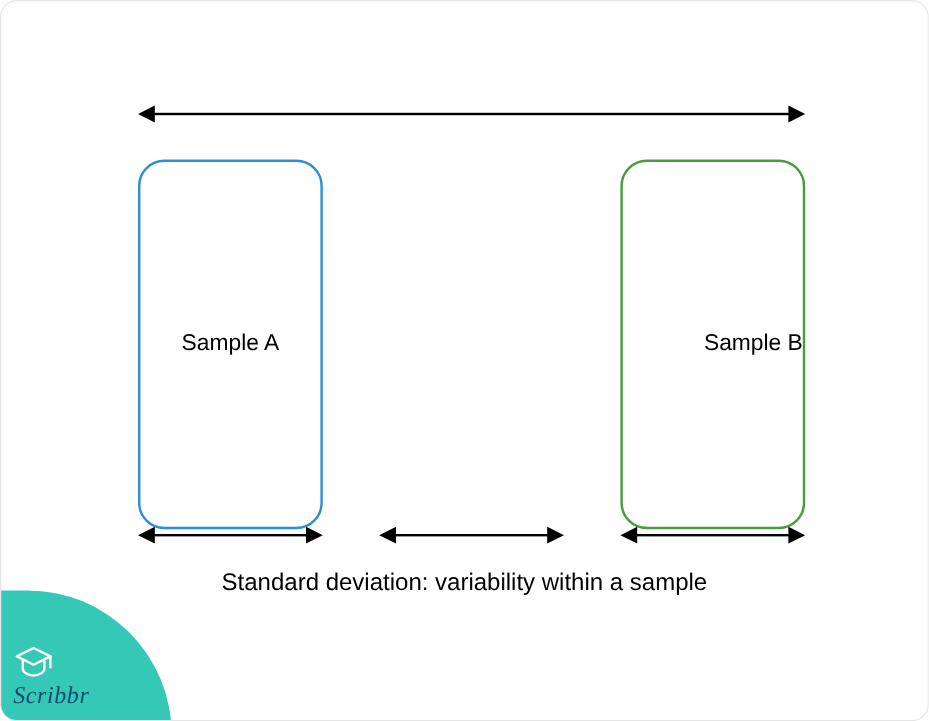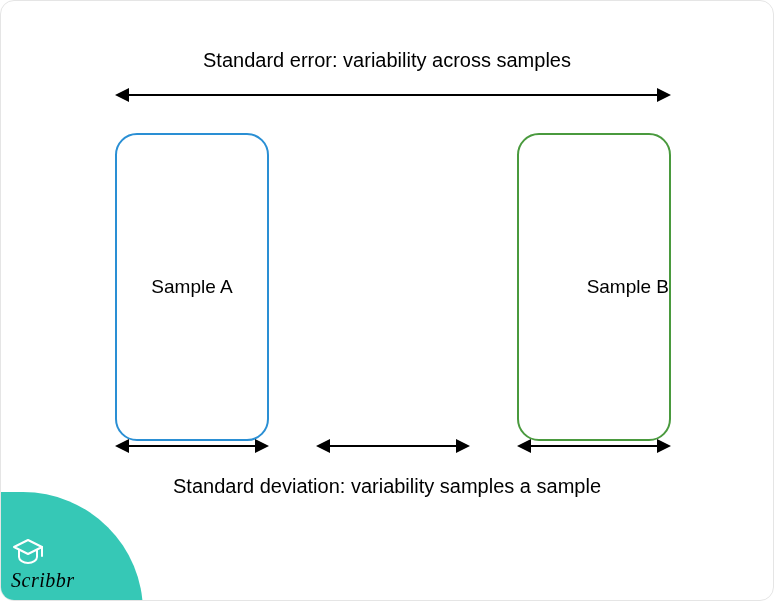--- a/index.html
+++ b/index.html
@@ -131,32 +131,31 @@
     align-items: flex-start;
     color: #fff;
   }
   .logo-badge svg {
     display: block;
   }
   .brand-text {
     font-family: Georgia, "Times New Roman", serif;
     font-style: italic;
     font-size: 20px;
-    color: #000000;
+    color: #0c4a6e;
     margin-top: 2px;
     letter-spacing: 0.5px;
   }
 </style>
 </head>
 <body>
 
 <div class="card">
   <div class="content">
 
-    <div class="top-label">Standard error: variability across samples</div>
 
     <div class="top-arrow-container">
       <div class="h-arrow">
         <div class="arr-left"></div>
         <div class="line"></div>
         <div class="arr-right"></div>
       </div>
     </div>
 
     <div class="boxes">
@@ -179,21 +178,21 @@
           <div class="line"></div>
           <div class="arr-right"></div>
       </div>
       <div class="h-arrow">
         <div class="arr-left"></div>
           <div class="line"></div>
           <div class="arr-right"></div>
       </div>
     </div>
 
-    <div class="bottom-label">Standard deviation: variability samples a sample</div>
+    <div class="bottom-label">Standard deviation: variability within a sample</div>
 
     <div class="logo-badge">
       <div class="inner">
         <svg width="34" height="30" viewBox="0 0 34 30">
           <g fill="none" stroke="#fff" stroke-width="2" stroke-linejoin="round" stroke-linecap="round">
             <path d="M17 3 L31 10 L17 17 L3 10 Z"></path>
             <path d="M8 13 L8 20 C8 23 12 26 17 26 C22 26 26 23 26 20 L26 13"></path>
             <path d="M31 10 L31 19"></path>
           </g>
         </svg>

